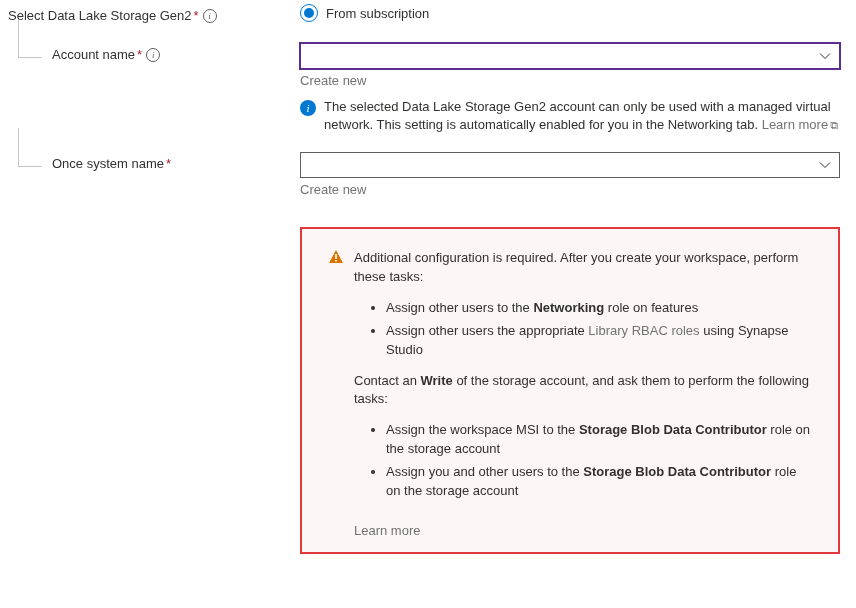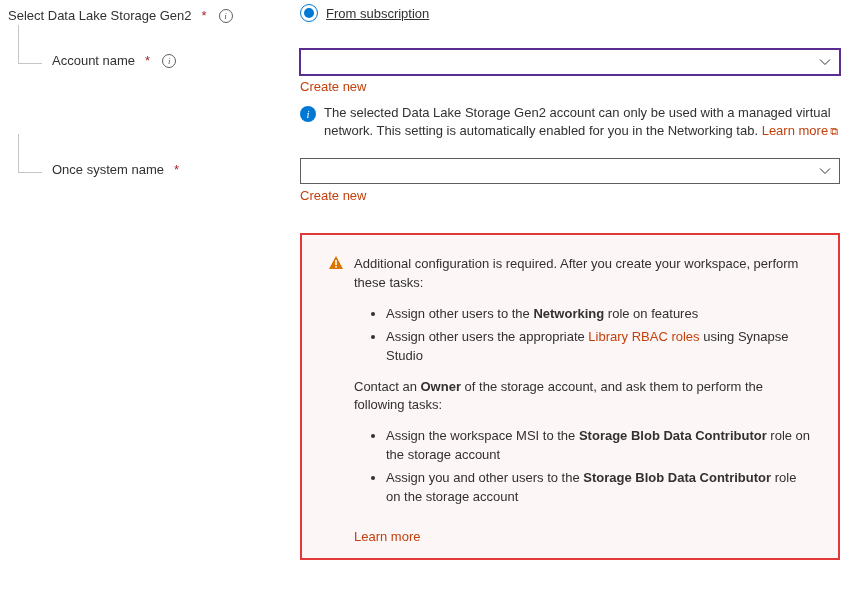--- a/index.html
+++ b/index.html
@@ -21,21 +21,21 @@
     flex-shrink: 0;
     padding-top: 4px;
   }
   .field-col {
     flex: 1;
     max-width: 540px;
   }
   .label-text {
     display: flex;
     align-items: center;
-    gap: 8px;
+    gap: 0;
   }
   .indent {
     padding-left: 44px;
     position: relative;
   }
   .indent::before {
     content: "";
     position: absolute;
     left: 10px;
     top: -28px;
@@ -64,21 +64,20 @@
     font-size: 9px;
     color: #605e5c;
     font-style: italic;
     font-family: Georgia, serif;
     margin-left: 4px;
   }
   .radio-group {
     display: flex;
     gap: 24px;
     align-items: center;
-    text-decoration: underline;
   }
   .radio-item {
     display: flex;
     align-items: center;
     gap: 8px;
     cursor: pointer;
   }
   .radio-circle {
     width: 18px;
     height: 18px;
@@ -111,21 +110,21 @@
   }
   .dropdown.focused {
     border: 1px solid #5c2d91;
     outline: 1px solid #5c2d91;
   }
   .chevron {
     width: 12px;
     height: 12px;
   }
   .link {
-    color: #c2410c;
+    color: #737373;
     text-decoration: none;
     cursor: pointer;
   }
   .create-new {
     margin-top: 4px;
     display: inline-block;
   }
   .info-banner {
     display: flex;
     gap: 8px;
@@ -193,21 +192,21 @@
   <div class="field-col">
     <div class="radio-group">
       <div class="radio-item">
         <span class="radio-circle checked"></span>
         <span>From subscription</span>
       </div>
     </div>
   </div>
 </div>
 
-<div class="form-row" style="margin-top:26px;">
+<div class="form-row" style="margin-top:20px;">
   <div class="label-col">
     <div class="label-text indent">
       <span>Account name</span>
       <span class="req">*</span>
       <span class="info-icon">i</span>
     </div>
   </div>
   <div class="field-col">
     <div class="dropdown focused">
       <svg class="chevron" viewBox="0 0 12 12">
@@ -251,21 +250,21 @@
           <p>Additional configuration is required. After you create your workspace, perform these tasks:</p>
           <ul>
             <li>
               <span>Assign other users to the </span><b>Networking</b><span> role on features</span>
             </li>
             <li>
               <span>Assign other users the appropriate </span><a class="link">Library RBAC roles</a><span> using Synapse Studio</span>
             </li>
           </ul>
           <p>
-            <span>Contact an </span><b>Owner</b><span> of the storage account, and ask them to perform the following tasks:</span>
+            <span>Contact an </span><b>Write</b><span> of the storage account, and ask them to perform the following tasks:</span>
           </p>
           <ul>
             <li>
               <span>Assign the workspace MSI to the </span><b>Storage Blob Data Contributor</b><span> role on the storage account</span>
             </li>
             <li>
               <span>Assign you and other users to the </span><b>Storage Blob Data Contributor</b><span> role on the storage account</span>
             </li>
           </ul>
         </div>

